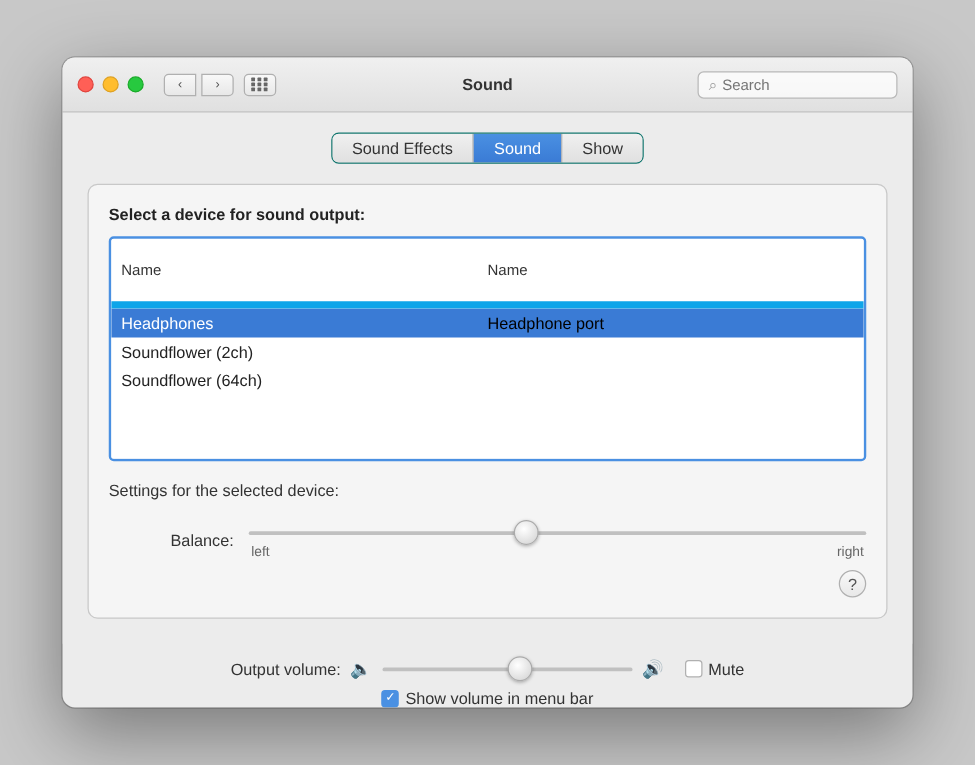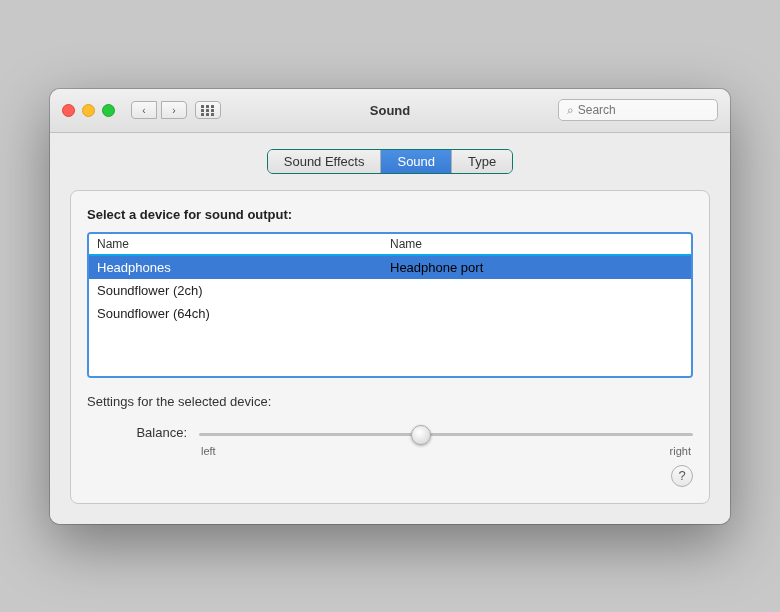--- a/index.html
+++ b/index.html
@@ -193,22 +193,22 @@
       border: 2px solid #4a90e2;
       border-radius: 4px;
       overflow: hidden;
       margin-bottom: 16px;
     }
 
     .device-list-header {
       display: grid;
       grid-template-columns: 1fr 1fr;
       background: white;
-      border-bottom: 2px solid #0ea5e9;
-      padding: 3px 8px;
+      border-bottom: 6px solid #0ea5e9;
+      padding: 18px 8px;
     }
 
     .col-header {
       font-size: 12px;
       color: #333;
       font-weight: normal;
     }
 
     .device-list-body {
       background: white;
@@ -235,20 +235,21 @@
 
     
     .settings-label {
       font-size: 13px;
       color: #333;
       margin-bottom: 16px;
     }
 
     .balance-row {
       display: flex;
+      align-items: center;
       gap: 12px;
       margin-bottom: 4px;
       padding-left: 40px;
     }
 
     .balance-label {
       font-size: 13px;
       color: #333;
       min-width: 60px;
       text-align: right;
@@ -462,21 +463,21 @@
       <input class="search-input" type="text" placeholder="Search" style="">
     </div>
   </div>
 
   <div class="window-body">
 
     <div class="tabs-row">
       <div class="tab-group">
         <div class="tab">Sound Effects</div>
         <div class="tab active">Sound</div>
-        <div class="tab">Type</div>
+        <div class="tab">Show</div>
       </div>
     </div>
 
     <div class="content-panel">
       <div class="section-label">Select a device for sound output:</div>
 
       <div class="device-list-wrap">
         <div class="device-list-header">
           <span class="col-header">Name</span>
           <span class="col-header">Name</span>
@@ -515,13 +516,35 @@
       </div>
 
       <div class="help-btn-row">
         <div class="help-btn">
           <span>?</span>
         </div>
       </div>
     </div>
   </div>
 
+  <div class="bottom-bar">
+    <div class="volume-row">
+      <span class="volume-label">Output volume:</span>
+      <span class="vol-icon">🔈</span>
+      <div class="volume-slider-wrap">
+        <div class="volume-line">
+          <div class="volume-thumb"></div>
+        </div>
+      </div>
+      <span class="vol-icon">🔊</span>
+      <div class="mute-row">
+        <div class="checkbox"></div>
+        <span class="mute-label">Mute</span>
+      </div>
+    </div>
+    <div class="menubar-row">
+      <div class="checkbox-checked">
+        <span class="checkmark">✓</span>
+      </div>
+      <span class="menubar-label">Show volume in menu bar</span>
+    </div>
+  </div>
 </div>
 
 </body></html>

